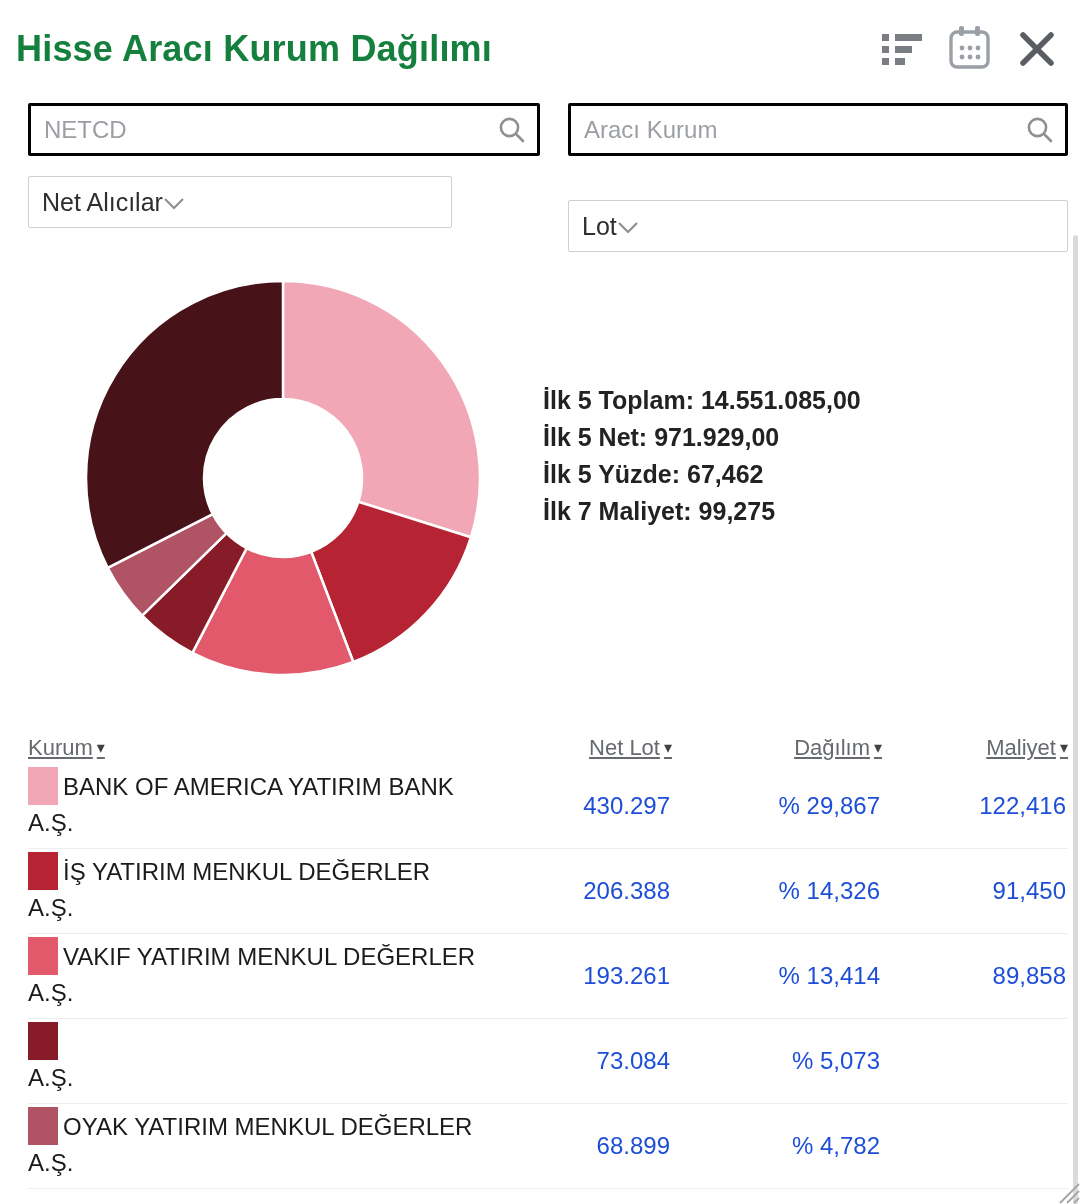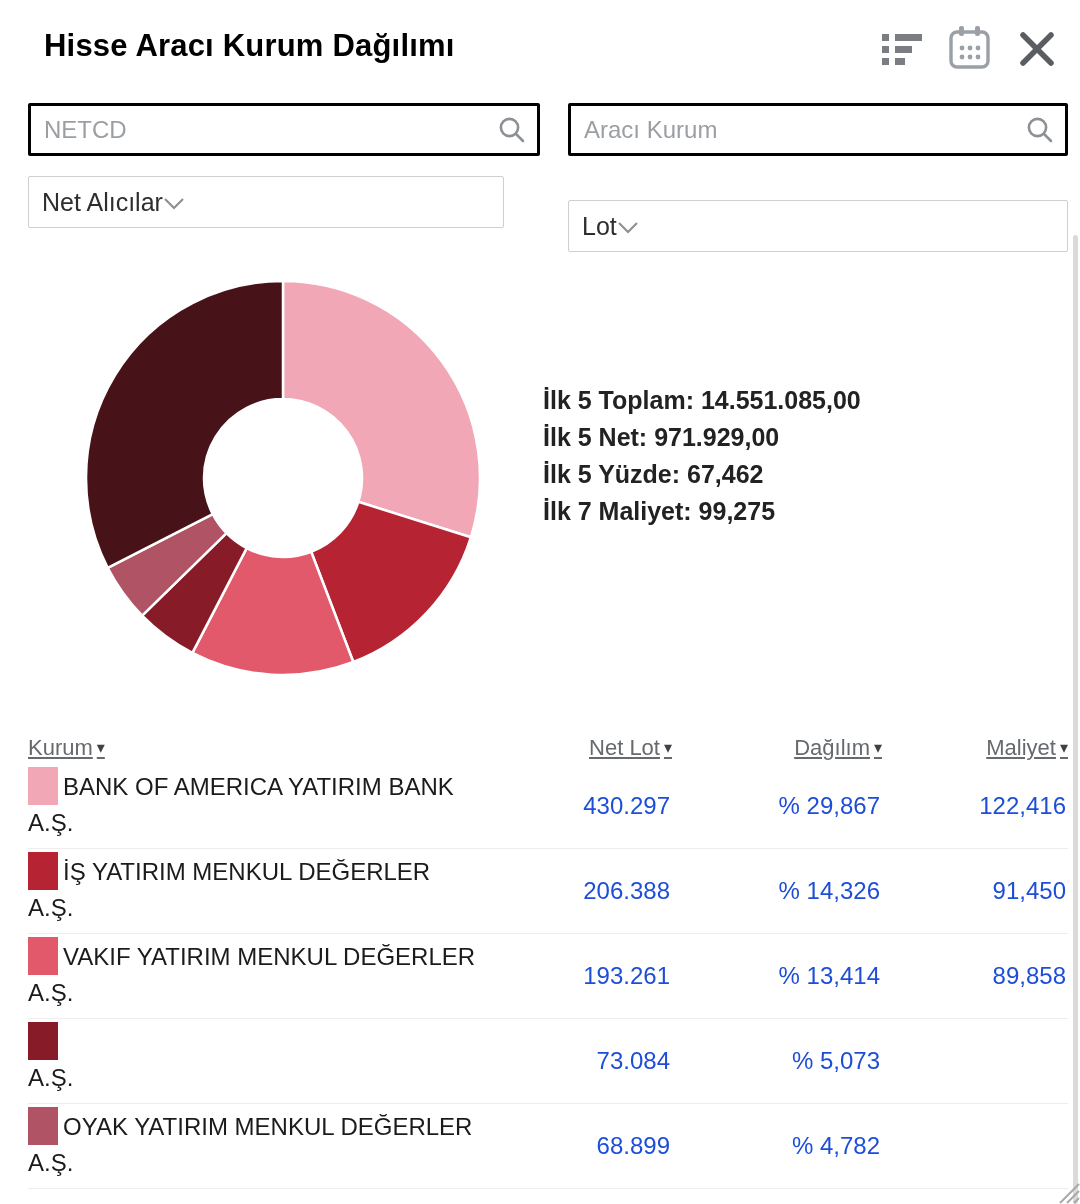--- a/index.html
+++ b/index.html
@@ -5,22 +5,22 @@
   * { box-sizing: border-box; margin: 0; padding: 0; }
   html,body { width:1080px; height:1204px; }
   body {
     position: relative;
     background: #ffffff;
     font-family: "Liberation Sans", "DejaVu Sans", sans-serif;
     color: #1c1c1c;
     overflow: hidden;
   }
   .title {
-    position:absolute; left:44px; top:28px;
-    font-size:31px; font-weight:700; color:#000000; letter-spacing:0.2px;
+    position:absolute; left:16px; top:28px;
+    font-size:36px; font-weight:700; color:#15803d; letter-spacing:0.2px;
   }
   .hdr-icons { position:absolute; top:24px; right:22px; display:flex; align-items:center; gap:22px; }
   .hdr-icons .icon-btn { background:none; border:none; cursor:pointer; padding:2px; line-height:0; }
 
   .field {
     position:absolute; height:53px; border:3px solid #000000; border-radius:2px;
     background:#fff; display:flex; align-items:center;
   }
   .field input {
     border:none; outline:none; width:100%; height:100%;
@@ -29,21 +29,21 @@
   .field input::placeholder { color:#9b9fa4; opacity:1; }
   .field.f-symbol input { color:#9b9fa4; }
   .field .right-icon { position:absolute; right:11px; top:50%; transform:translateY(-50%); line-height:0; cursor:pointer; }
   .select-box {
     position:absolute; height:52px; border:1px solid #cfcfcf; border-radius:2px;
     background:#fff; display:flex; align-items:center; padding:0 44px 0 13px;
     font-size:25px; color:#2e2e2e; cursor:pointer;
   }
   .f-symbol { left:28px;  top:103px; width:512px; }
   .f-broker { left:568px; top:103px; width:500px; }
-  .s-side   { left:28px;  top:176px; width:476px; }
+  .s-side   { left:28px;  top:176px; width:424px; }
   .s-unit   { left:568px; top:176px; width:500px;margin-top:24px; }
 
   .donut-wrap { position:absolute; left:83px; top:278px; width:400px; height:400px; }
 
   .stats { position:absolute; left:543px; top:382px; font-size:25px; font-weight:600; color:#222; line-height:37px; }
 
   .table { position:absolute; left:28px; top:732px; width:1040px; }
   .thead {
     display:grid; grid-template-columns:455px 189px 210px 186px;
     align-items:center; height:32px; color:#66696d; font-size:22px;text-decoration:underline;

